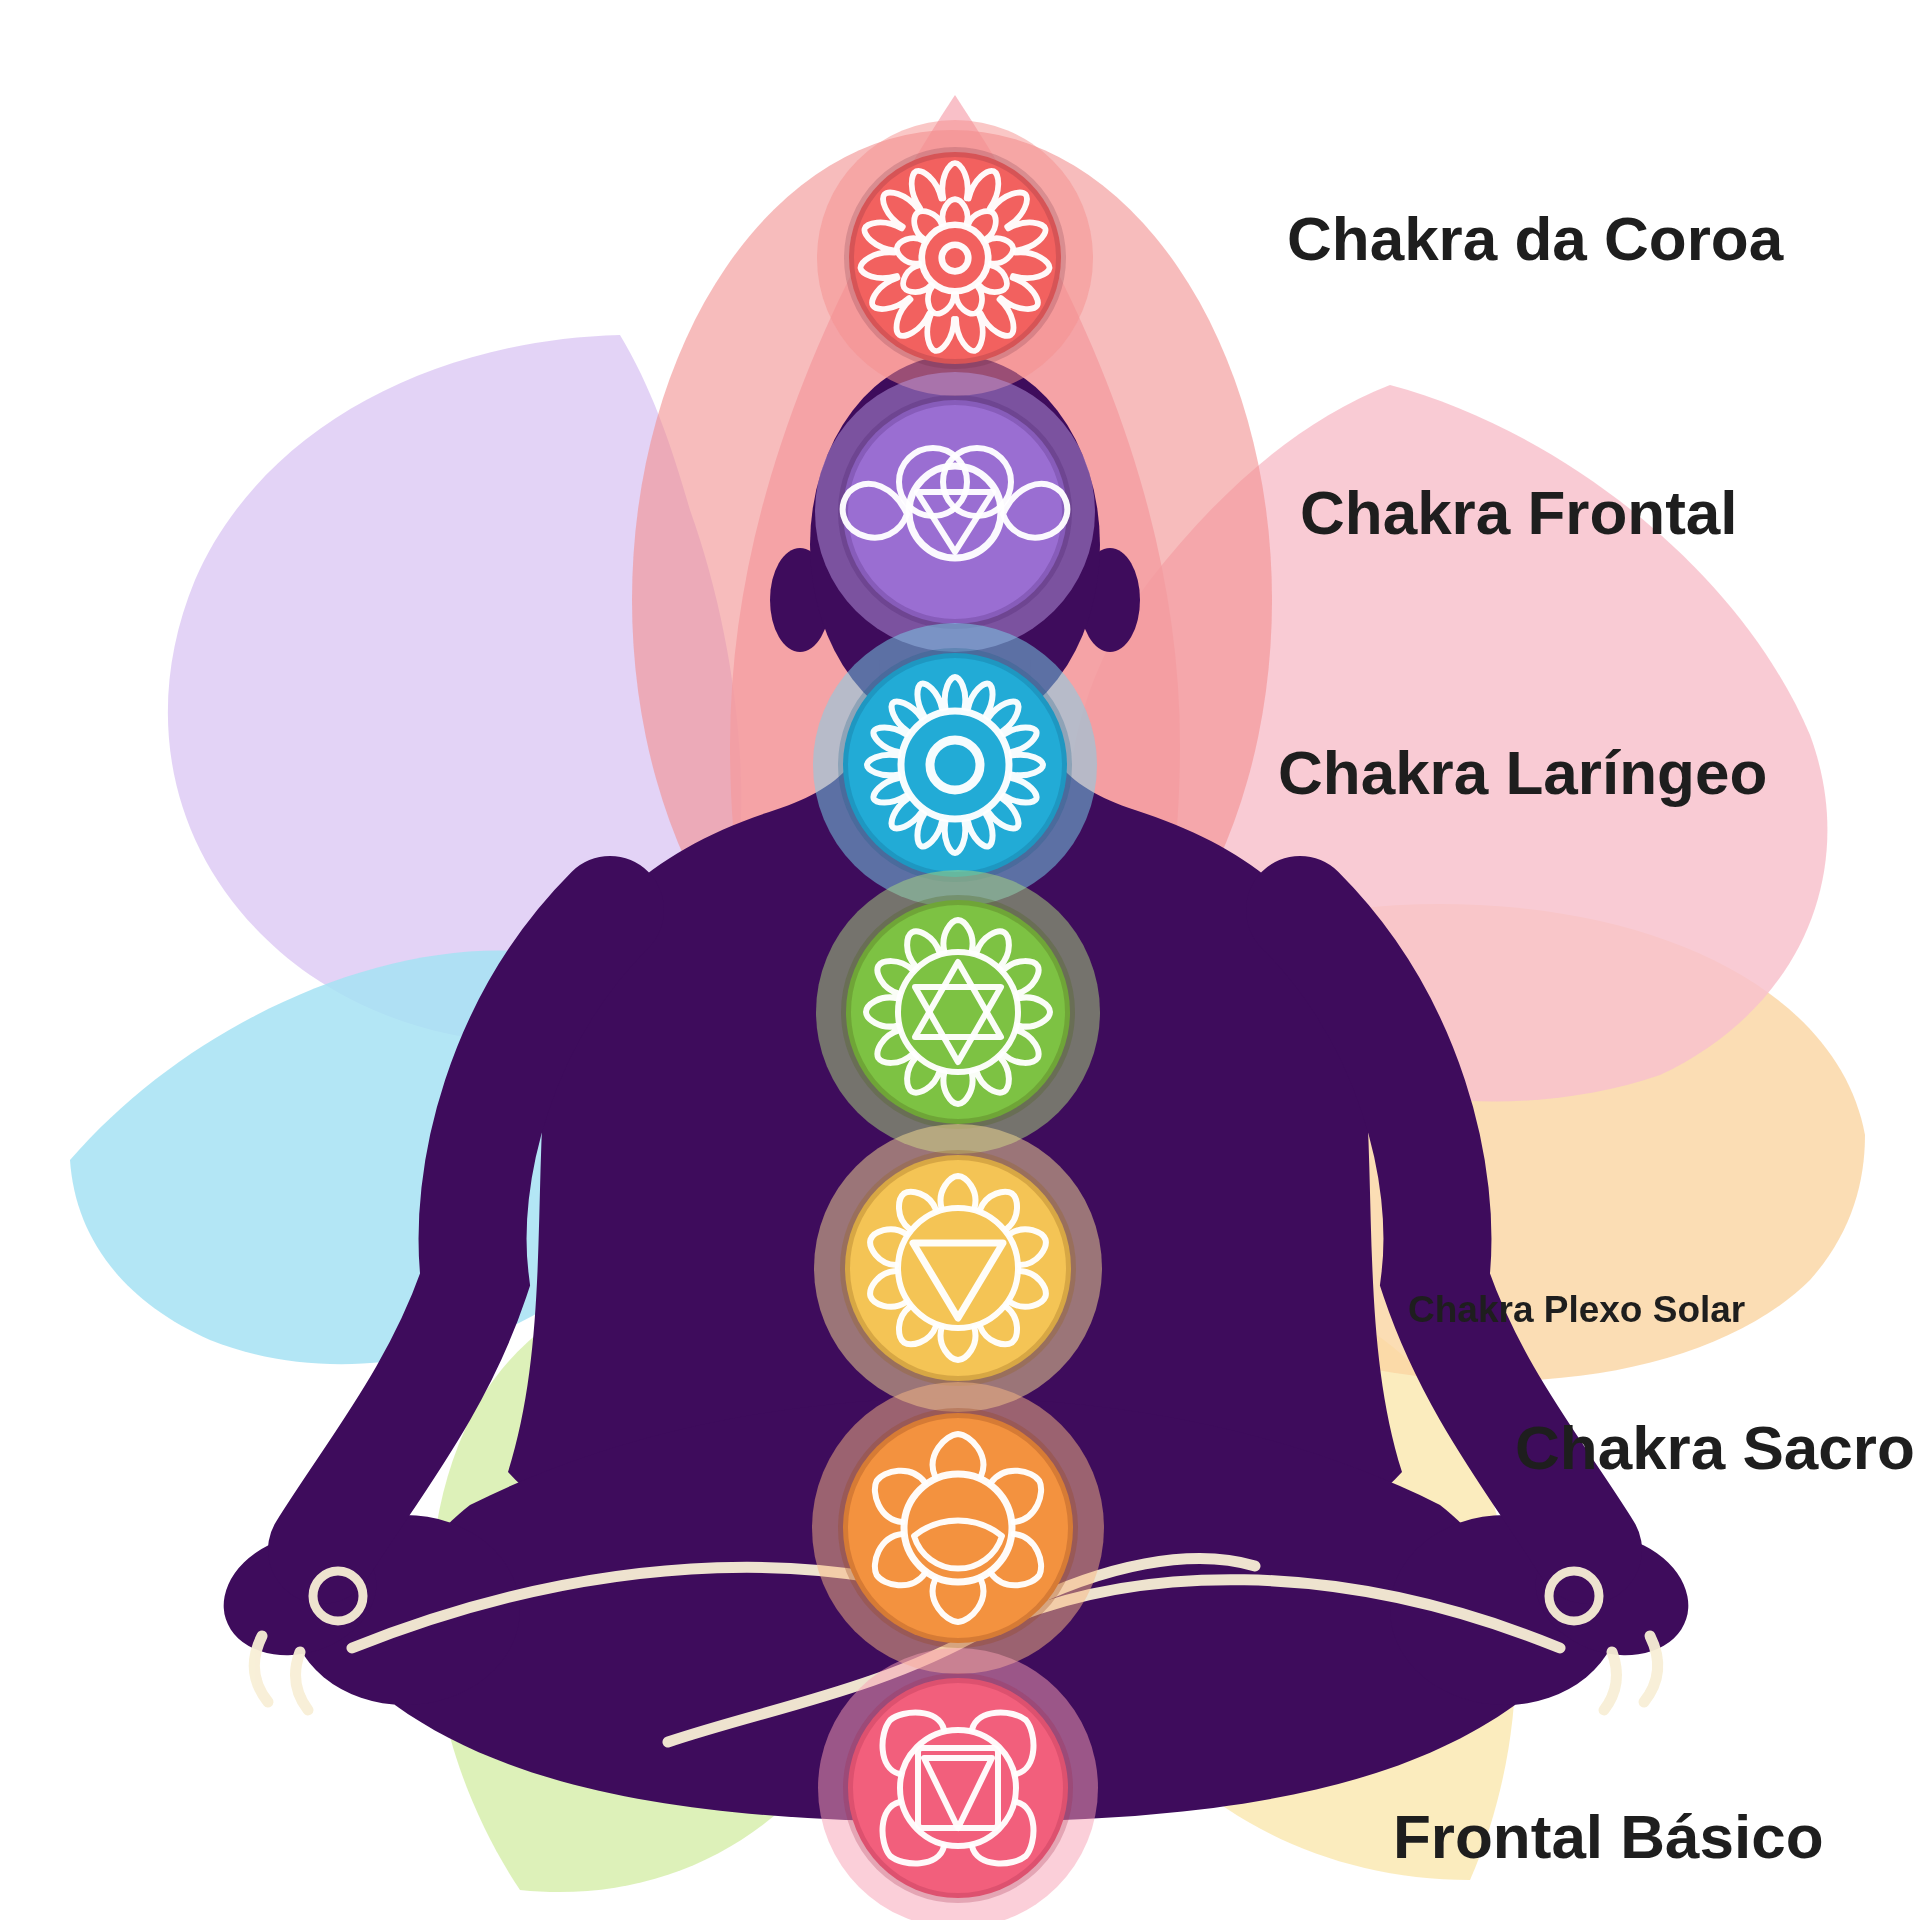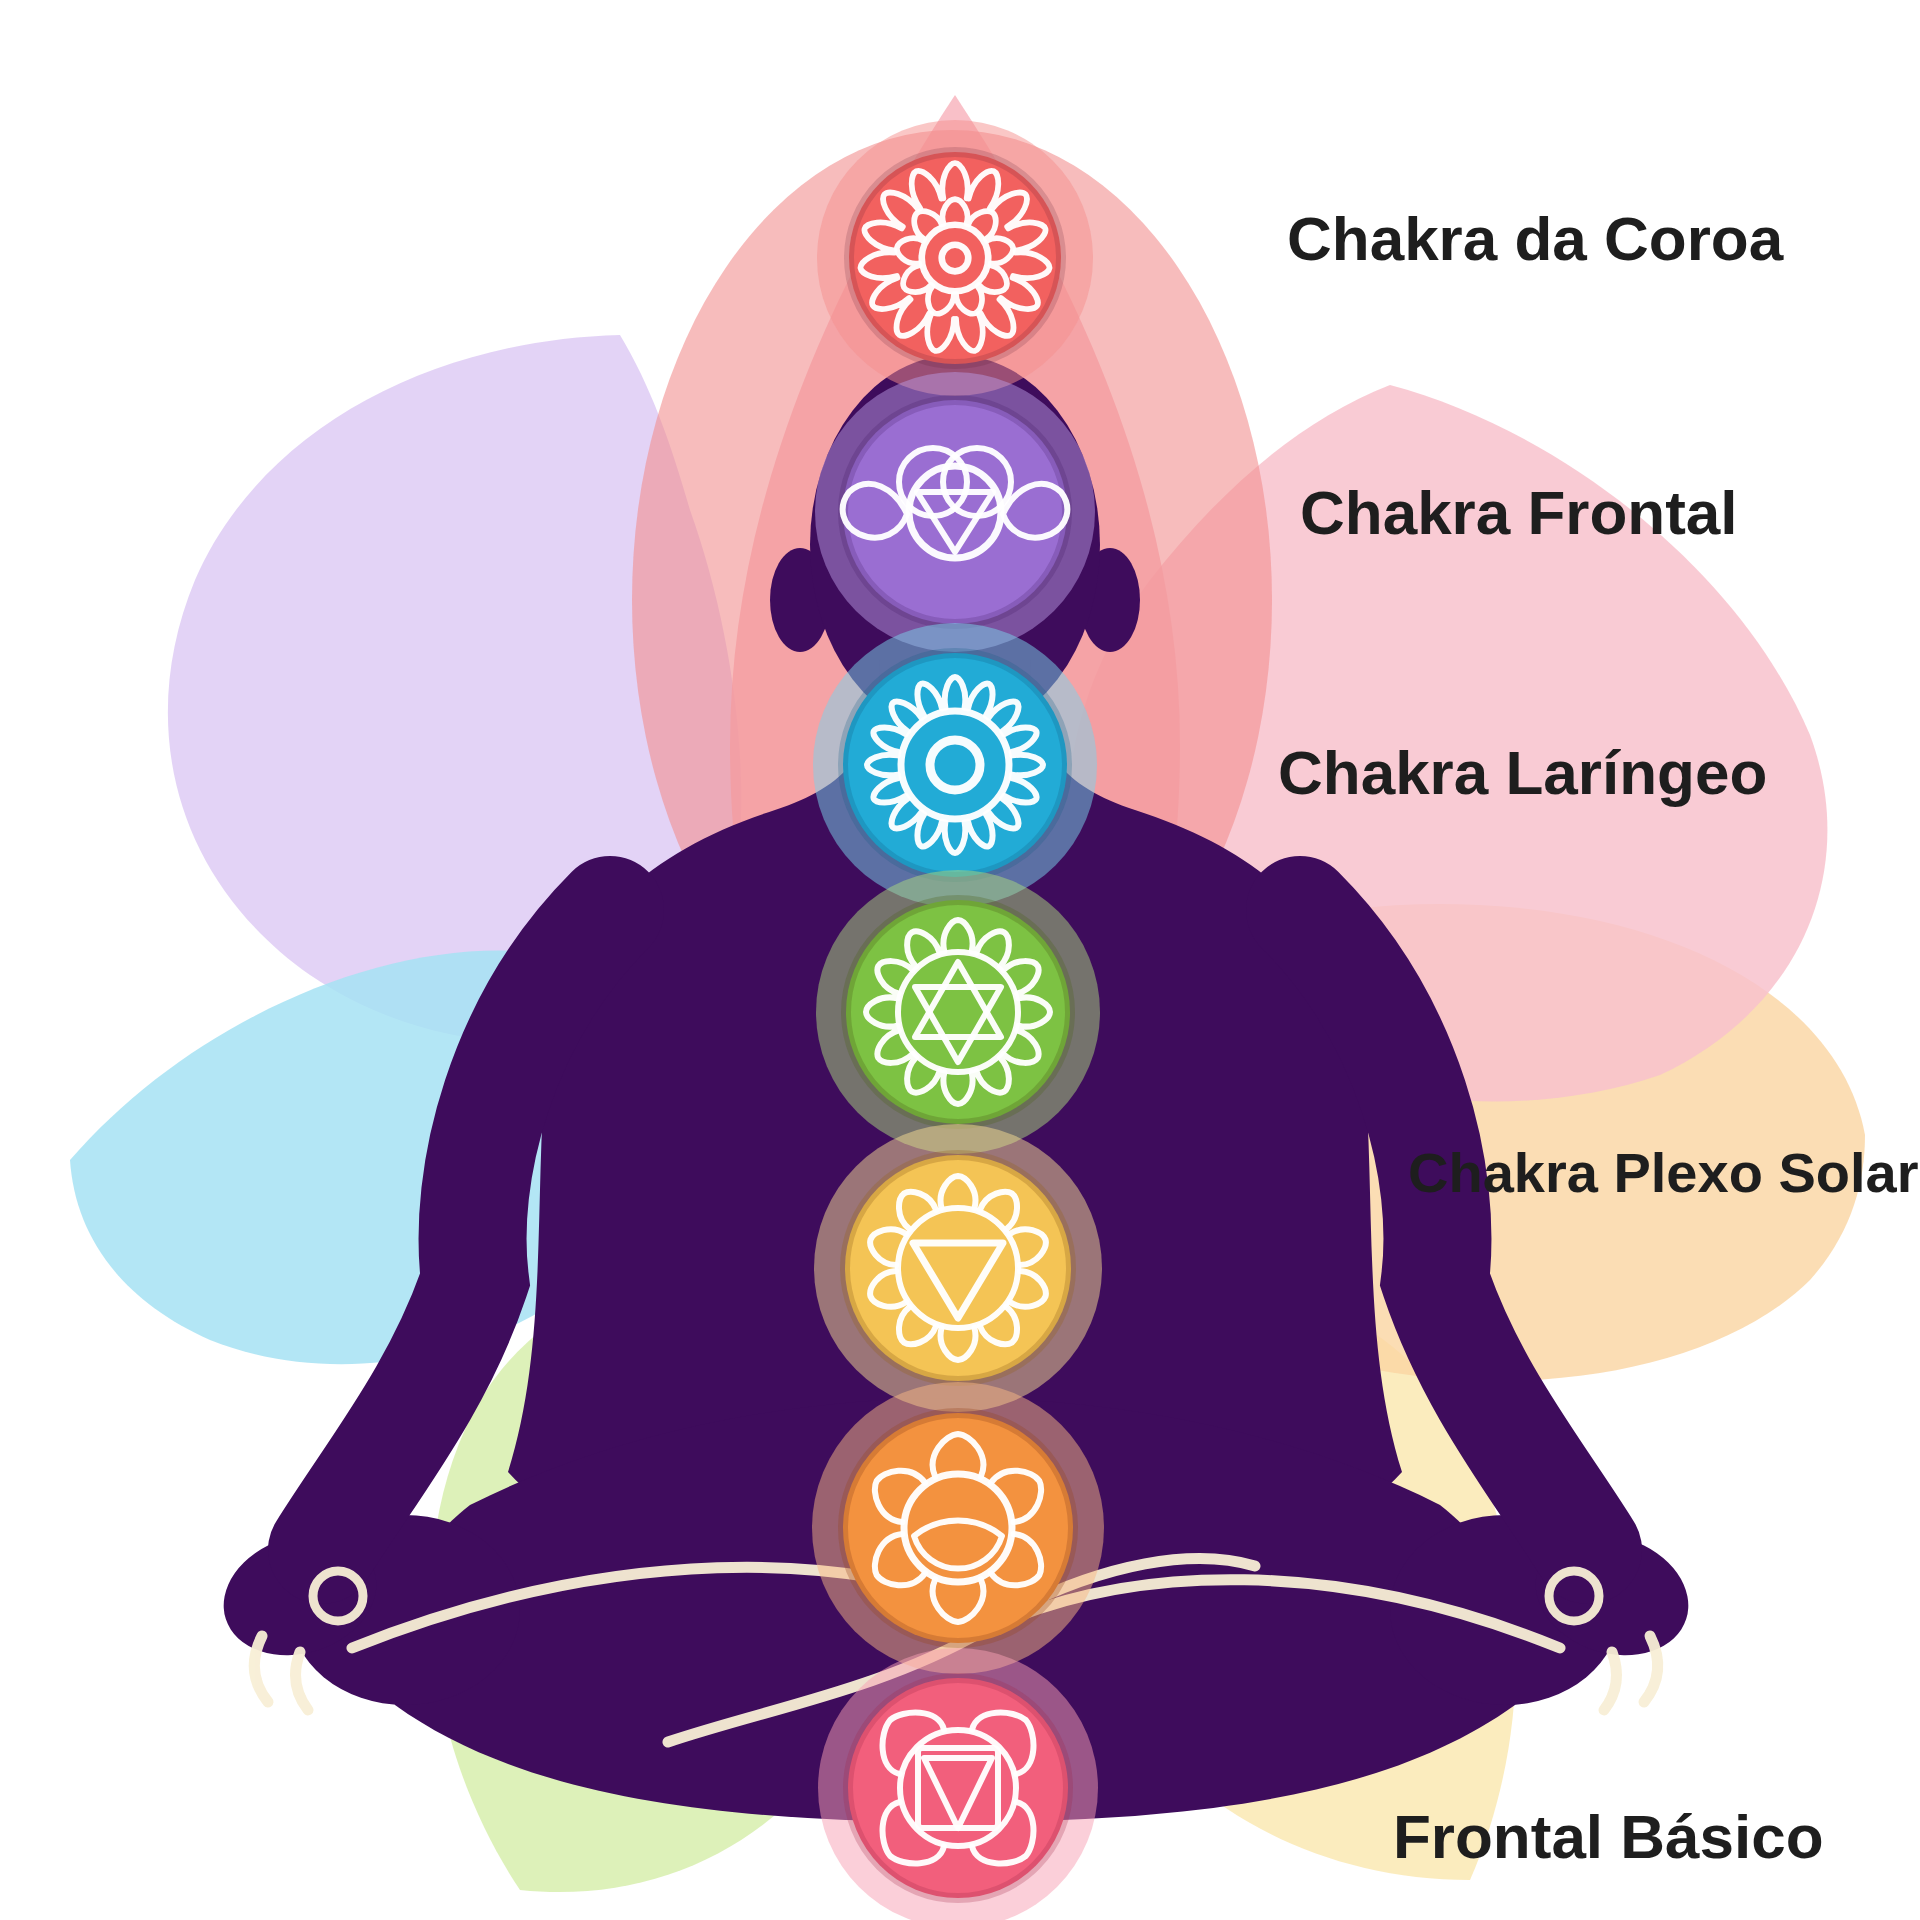--- a/index.html
+++ b/index.html
@@ -5,21 +5,21 @@
   html,body{margin:0;padding:0;background:#fff;}
   .canvas{position:relative;width:1920px;height:1920px;overflow:hidden;background:#ffffff;}
   .art{position:absolute;left:0;top:0;}
   .sym{stroke:#ffffff;stroke-width:6;fill:none;stroke-linecap:round;stroke-linejoin:round;stroke-opacity:.96;}
   .label{position:absolute;font-family:"Liberation Sans",sans-serif;font-size:62px;font-weight:700;
          color:#1e1e1e;transform:translateY(-50%);white-space:nowrap;letter-spacing:0;}
   .l-0{left:1287px;top:238px}
   .l-1{left:1300px;top:512px}
   .l-2{left:1278px;top:772px}
   .l-3{left:1352px;top:1000px}
-  .l-4{left:1408px;top:1172px;font-size:56px}
+  .l-4{left:1408px;top:1310px;font-size:37px}
   .l-5{left:1515px;top:1447px}
   .l-6{left:1393px;top:1836px}
 </style>
 </head>
 <body>
 
 <div class="canvas">
 
 <svg class="art" width="1920" height="1920" viewBox="0 0 1920 1920">
 
@@ -136,15 +136,16 @@
           </g>
     </g>
 
   </g>
 </svg>
 
 <div class="label l-0">Chakra da Coroa</div>
 <div class="label l-1">Chakra Frontal</div>
 <div class="label l-2">Chakra Laríngeo</div>
 <div class="label l-4">Chakra Plexo Solar</div>
+<div class="label l-5">Chakra Sacro</div>
 <div class="label l-6">Frontal Básico</div>
 
 </div>
 
 </body></html>

